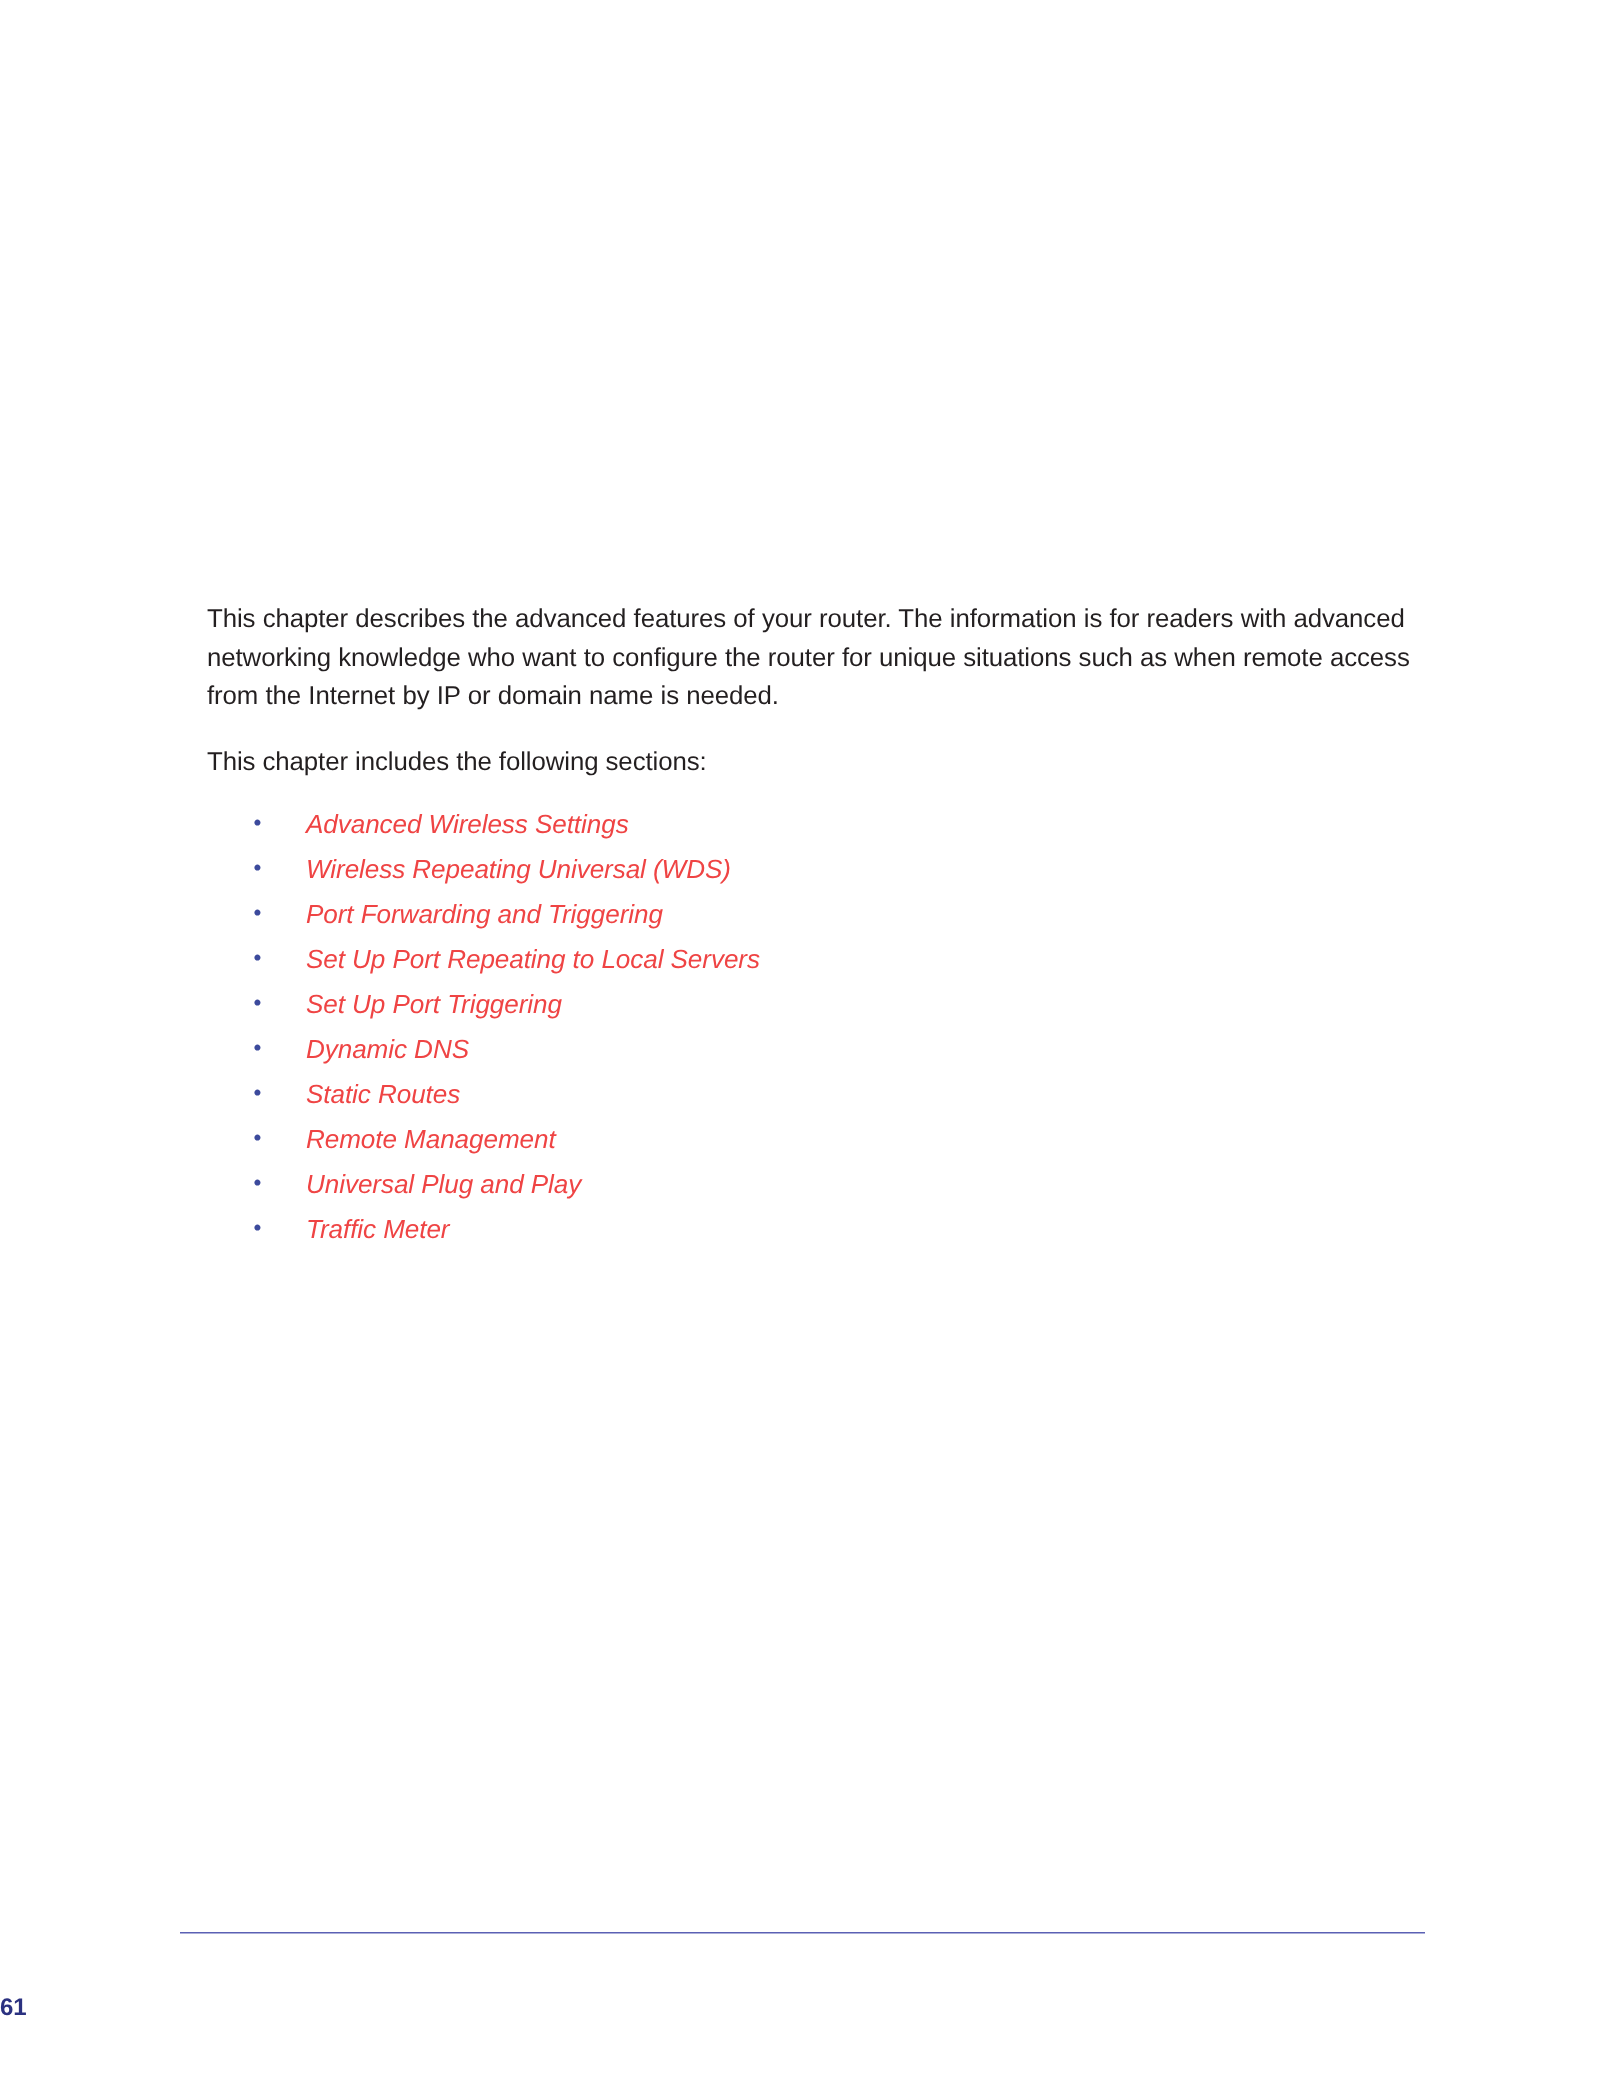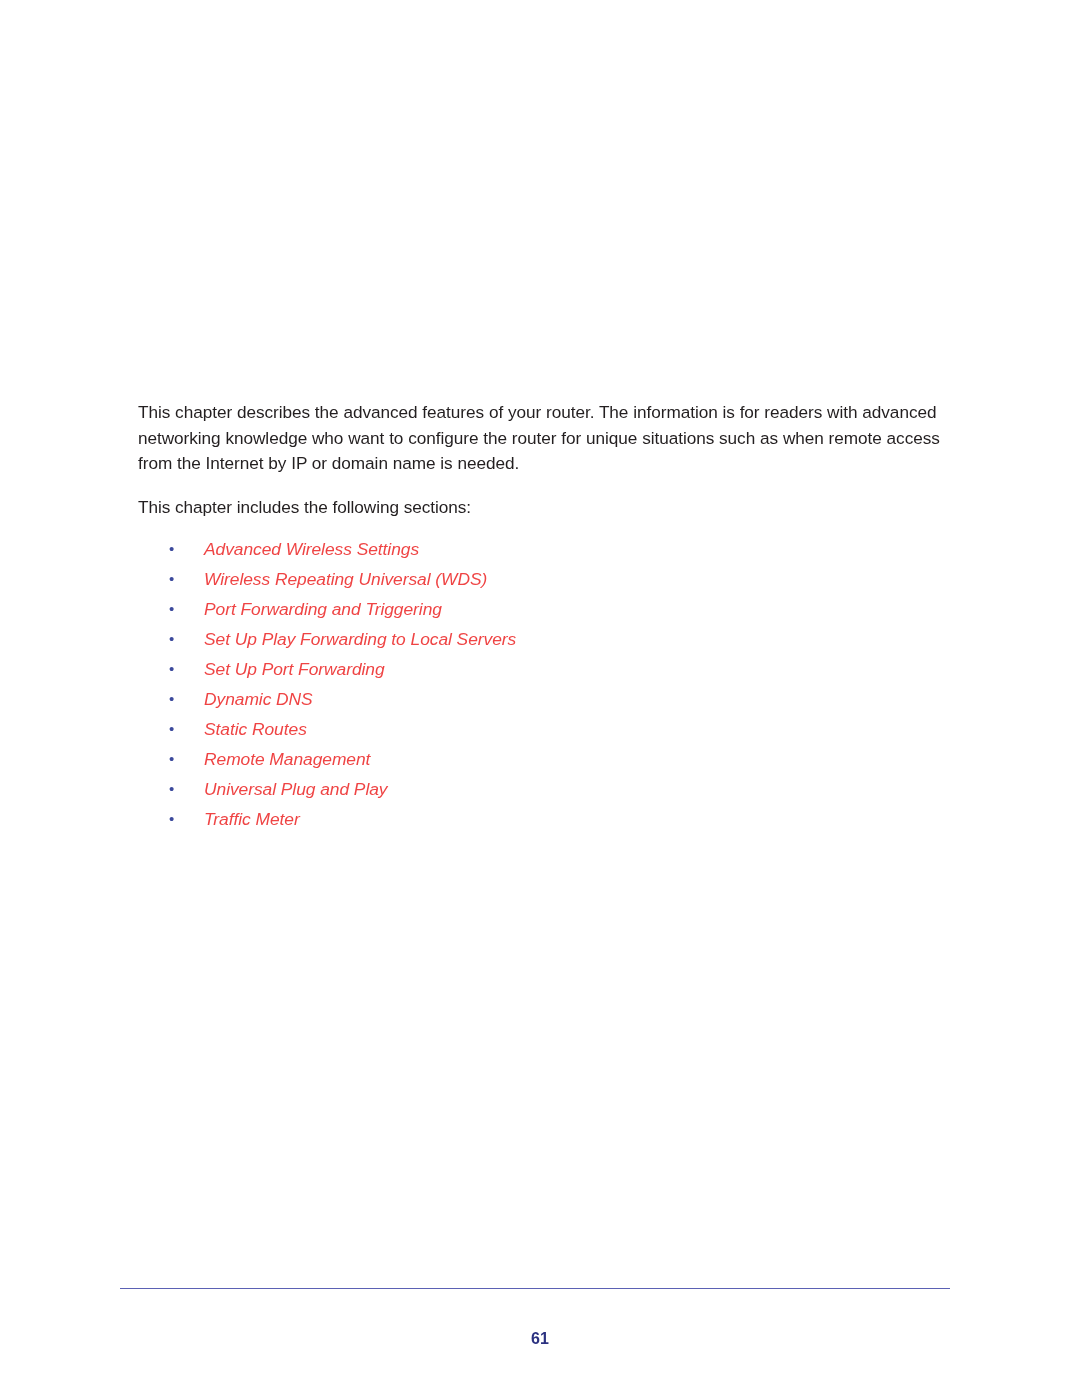--- a/index.html
+++ b/index.html
@@ -164,21 +164,20 @@
     width: 830px;
     height: 0;
     border-top: 1.6px solid #5b61b4;
   }
 
   .page-number {
     position: absolute;
     left: 0;
     top: 50px;
     width: 1080px;
-    text-align: center;
     font-family: "Liberation Sans", sans-serif;
     font-size: 16px;
     font-weight: bold;
     color: #2b3180;
     letter-spacing: 0px;
   }
 </style>
 </head>
 <body>
 
@@ -203,26 +202,26 @@
         <span class="section-link">Wireless Repeating Universal (WDS)</span>
       </li>
 
       <li>
         <span class="bullet-dot">•</span>
         <span class="section-link">Port Forwarding and Triggering</span>
       </li>
 
       <li>
         <span class="bullet-dot">•</span>
-        <span class="section-link">Set Up Play Forwarding to Local Servers</span>
-      </li>
-
-      <li>
-        <span class="bullet-dot">•</span>
-        <span class="section-link">Set Up Port Forwarding</span>
+        <span class="section-link">Set Up Port Repeating to Local Servers</span>
+      </li>
+
+      <li>
+        <span class="bullet-dot">•</span>
+        <span class="section-link">Set Up Port Triggering</span>
       </li>
 
       <li>
         <span class="bullet-dot">•</span>
         <span class="section-link">Dynamic DNS</span>
       </li>
 
       <li>
         <span class="bullet-dot">•</span>
         <span class="section-link">Static Routes</span>

